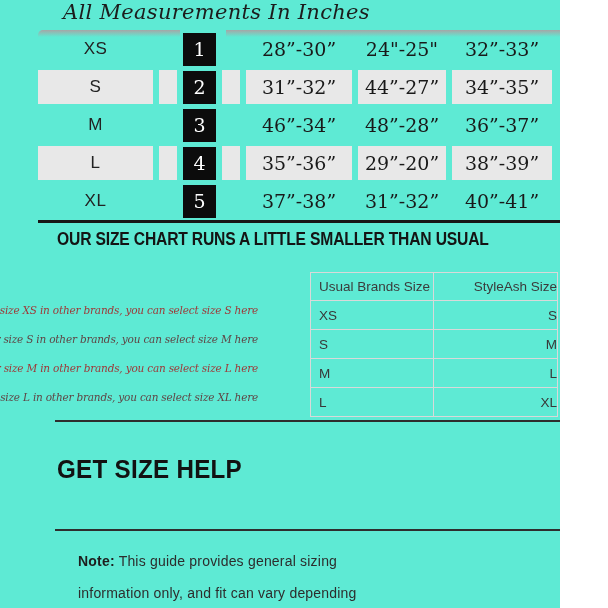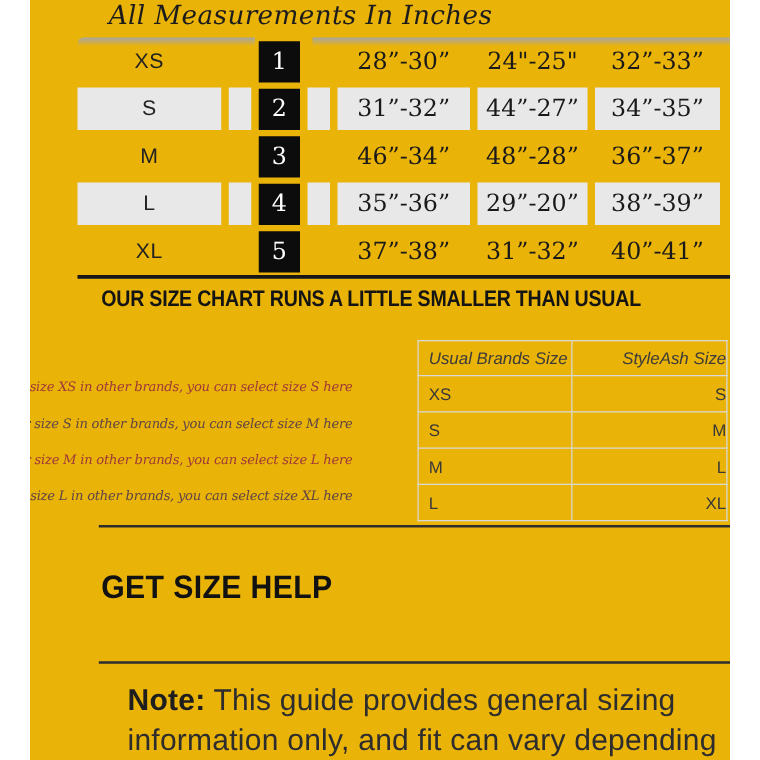--- a/index.html
+++ b/index.html
@@ -1,18 +1,18 @@
 <!DOCTYPE html>
 <html><head>
 <meta charset="utf-8">
 <style>
   * { margin:0; padding:0; box-sizing:border-box; }
   html,body { background:#ffffff; }
   body { width:608px; height:608px; font-family:"Liberation Sans",sans-serif; }
-  .page { position:relative; width:560px; height:608px; background:#eab308; overflow:hidden;margin-left:24px; }
+  .page { position:relative; width:560px; height:608px; background:#5eead4; overflow:hidden; }
 
   
   .title { position:absolute; left:63px; top:0px; font-family:"DejaVu Serif",serif;
            font-style:italic; font-size:21px; color:#1c1c1c; letter-spacing:0.3px; }
 
   
   .sizetable { position:absolute; left:38px; top:30px; width:537px; height:195px; }
   .shadow-seg { position:absolute; top:0; height:7px; background:linear-gradient(#a6a6a6, rgba(255,255,255,0)); }
   .shadow-l { left:0; width:142px; border-top-left-radius:5px; }
   .shadow-r { left:188px; width:349px; }
@@ -35,34 +35,34 @@
 
   
   .conv-note { position:absolute; right:302px; white-space:nowrap;
                font-family:"DejaVu Serif",serif; font-style:italic; font-size:10.5px;
                letter-spacing:-0.2px; line-height:13px; }
   .note-red { color:#9e3838; }
   .note-maroon { color:#5f4545; }
   .conv-table { position:absolute; left:310px; top:272px; border-collapse:collapse; }
   .conv-table th, .conv-table td { border:1px solid #d9d9d9; text-align:left;
                padding:0 0 0 8px; font-size:13.5px; vertical-align:middle; }
-  .conv-table th { width:123px; height:28px; font-weight:400; color:#3b3b3b;font-style:italic; }
+  .conv-table th { width:123px; height:28px; font-weight:400; color:#3b3b3b; }
   .conv-table td { height:29px; color:#383838; }
   .conv-table th:last-child, .conv-table td:last-child { width:124px;text-align:right; }
 
   
   .rule { position:absolute; left:55px; width:508px; height:2px; background:#2e2e2e; }
   .rule-1 { top:420px; } .rule-2 { top:529px; }
   .sizehelp { position:absolute; left:57px; top:454px; font-size:26px; font-weight:700;
               color:#121212; letter-spacing:0.3px; transform:scaleX(0.93);
               transform-origin:0 50%; white-space:nowrap; cursor:pointer; }
 
   
   .bottom-note { position:absolute; left:78px; top:545px; width:480px;
-                 font-size:24px; line-height:32px; color:#2d2d2d; letter-spacing:0.2px; }
+                 font-size:14px; line-height:32px; color:#2d2d2d; letter-spacing:0.2px; }
   .bottom-note b { color:#1e1e1e; }
 </style>
 </head>
 <body>
 
 <div class="page">
 
   <div class="title">All Measurements In Inches</div>
 
   <div class="sizetable">

